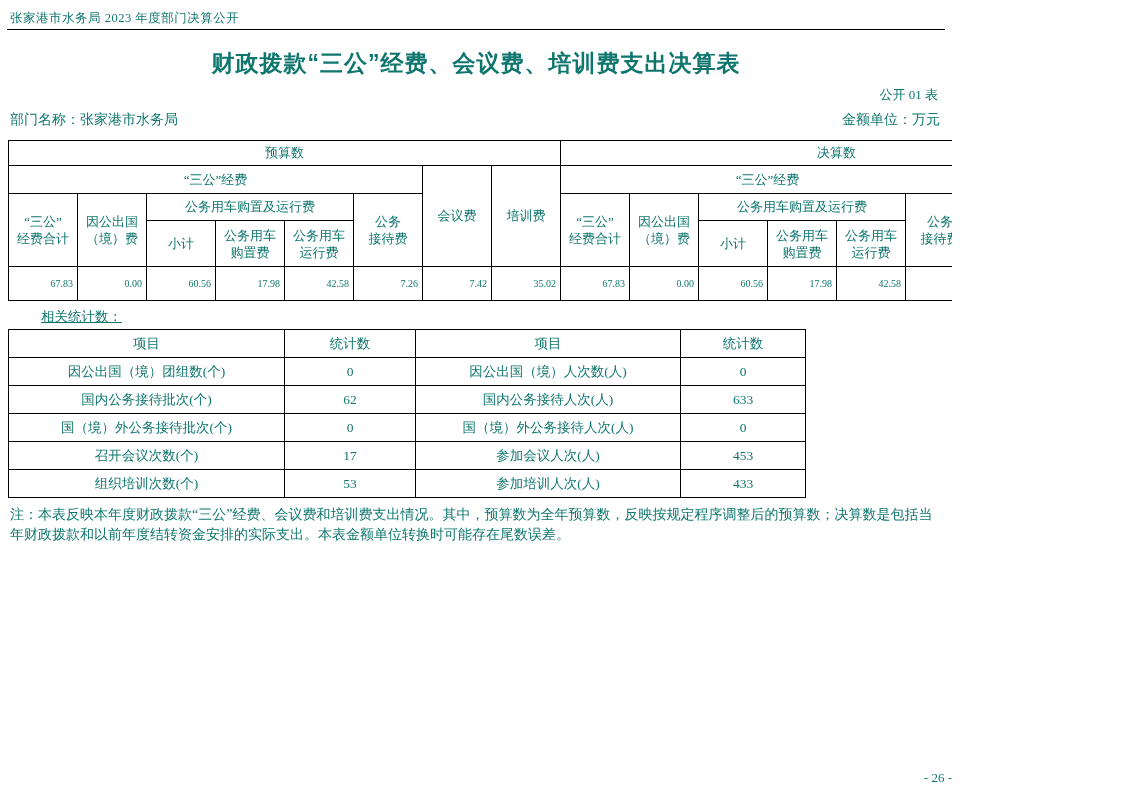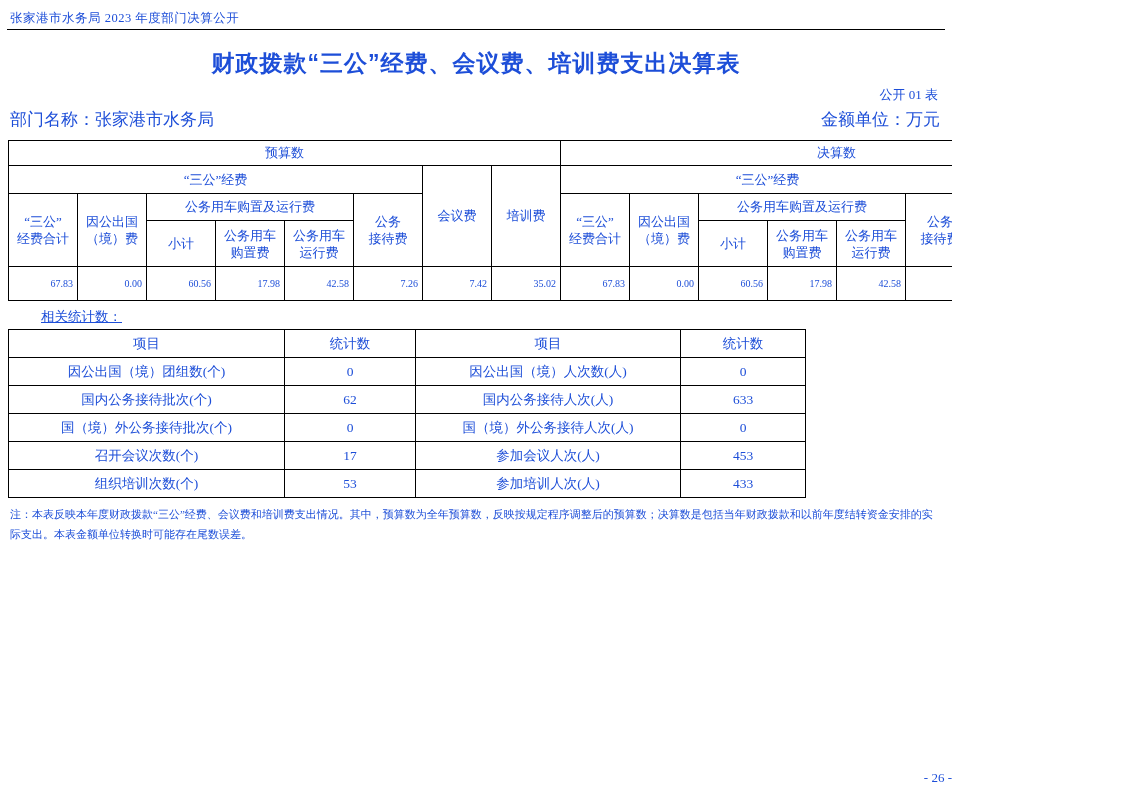--- a/index.html
+++ b/index.html
@@ -1,45 +1,45 @@
 <!DOCTYPE html>
 <html><head>
 <meta charset="utf-8">
 <style>
   html,body { margin:0; padding:0; background:#ffffff; }
   .page {
-    position:relative; width:952px; height:793px; background:#fff; color:#1d4ed8;
+    position:relative; width:952px; height:793px; background:#fff; color:#0f766e;
     font-family:"Liberation Serif","DejaVu Serif",serif; overflow:hidden;
   }
   .doc-header { padding:10px 0 0 10px; font-size:12.5px; line-height:16px; letter-spacing:.5px; }
   .header-rule { border:none; border-top:1.5px solid #000; margin:3px 7px 0 7px; }
   .title {
     margin:18px 0 0 0; text-align:center; font-size:23px; line-height:30px; font-weight:bold;
     font-family:"Liberation Sans","DejaVu Sans",sans-serif; letter-spacing:1px;
   }
   .table-code { margin:8px 14px 0 0; text-align:right; font-size:13px; line-height:17px; }
-  .meta-row { display:flex; justify-content:space-between; margin:8px 12px 0 10px; font-size:17px; line-height:17px; }
+  .meta-row { display:flex; justify-content:space-between; margin:8px 12px 0 10px; font-size:14px; line-height:17px; }
 
   table { border-collapse:collapse; table-layout:fixed; }
   td { border:1px solid #000; text-align:center; vertical-align:middle; padding:0; overflow:hidden; }
 
   .main-table { margin:12px 0 0 8px; width:1104px; font-size:13px; }
   .main-table .r1 td { height:24px; }
   .main-table .r2 td { height:27px; }
   .main-table .r3 td { height:26px; }
   .main-table .r4 td { height:45px; }
   .main-table .r5 td { height:33px; }
   .pre { white-space:pre-line; line-height:17px; }
   .val { text-align:right; padding-right:4px; font-size:10px; }
 
   .stats-label { margin:7px 0 3px 41px; font-size:13.5px; line-height:18px;text-decoration:underline; }
   .stats-table { margin-left:8px; width:797px; font-size:13.5px; }
   .stats-table td { height:27px; }
 
-  .note { margin:7px 12px 0 10px; font-size:11px; line-height:19.5px; }
+  .note { margin:7px 12px 0 10px; font-size:14px; line-height:19.5px; }
   .footer { position:absolute; bottom:7px; left:0; right:0; text-align:right; font-size:13px; }
 </style>
 </head>
 <body>
 
 <div class="page">
 
   <div class="doc-header">张家港市水务局 2023 年度部门决算公开</div>
   <hr class="header-rule">
 

